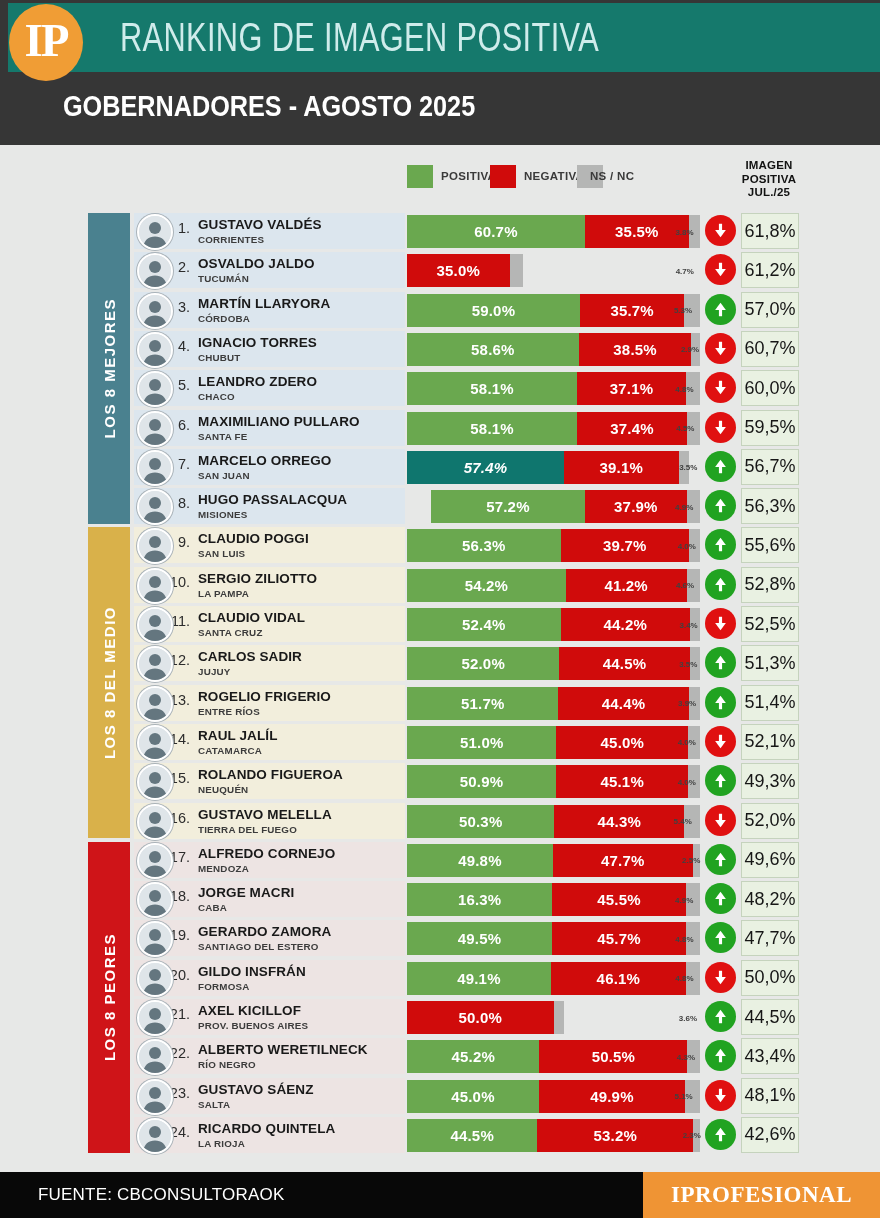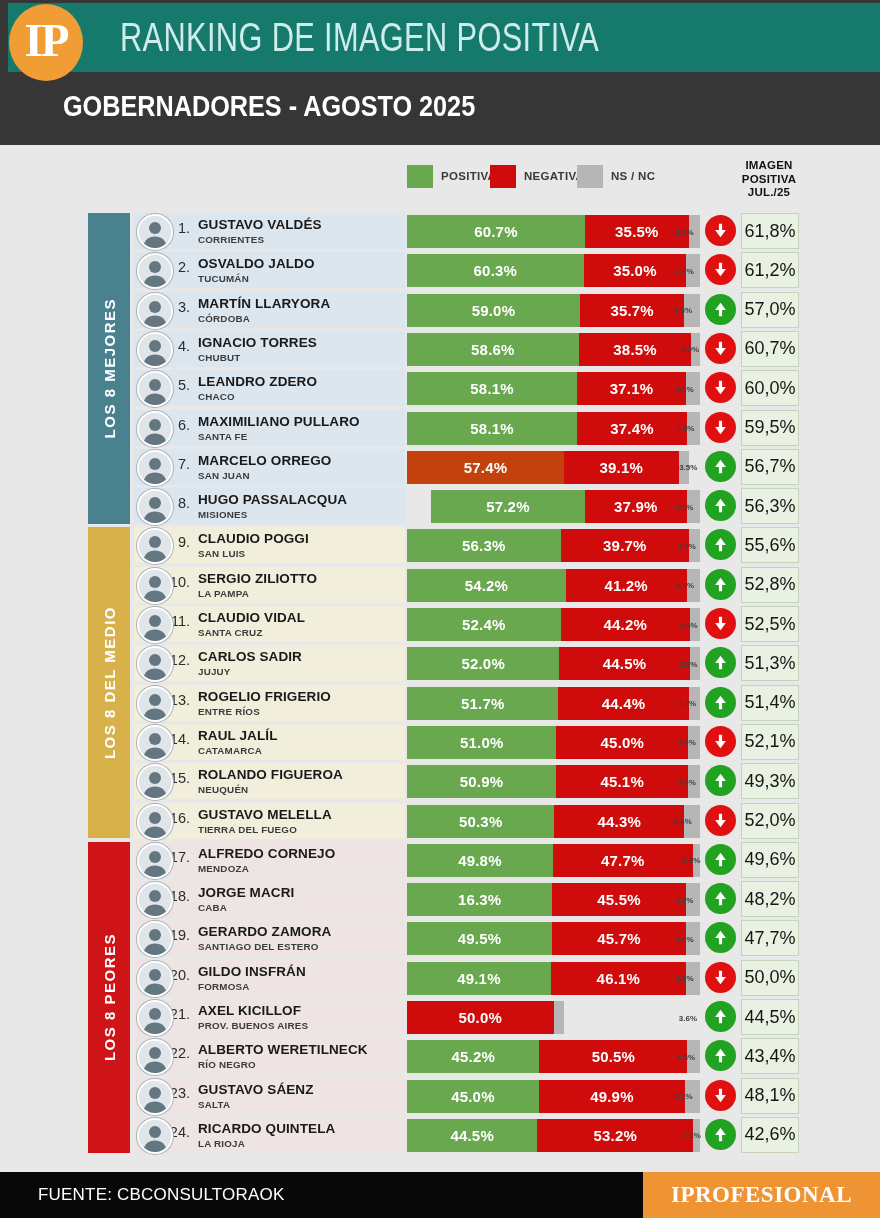--- a/index.html
+++ b/index.html
@@ -19,21 +19,21 @@
     letter-spacing:-2px;padding-bottom:5px;}
   .subtitle{position:absolute;left:63px;top:84px;height:44px;display:flex;align-items:center;
     font-size:29px;font-weight:bold;color:#fff;white-space:nowrap;
     transform:scaleX(0.87);transform-origin:left center;}
 
   
   .legend-sq{position:absolute;top:165px;width:26px;height:23px;}
   .legend-label{position:absolute;top:170px;font-size:11.5px;font-weight:bold;color:#3a3a3a;letter-spacing:0.3px;}
   #sq0{left:407px;} #lb0{left:441px;}
   #sq1{left:490px;} #lb1{left:524px;}
-  #sq2{left:577px;} #lb2{left:611px;}
+  #sq2{left:577px;} #lb2{left:590px;}
   .prev-head{position:absolute;left:723px;top:159px;width:92px;text-align:center;
     font-size:11.5px;font-weight:bold;line-height:1.18;color:#121212;letter-spacing:0.2px;}
 
   
   .band{position:absolute;left:88px;width:42px;height:311px;display:flex;align-items:center;justify-content:center;}
   .band-label{writing-mode:vertical-rl;transform:rotate(180deg);color:#fff;font-weight:bold;
     font-size:15px;letter-spacing:1.5px;white-space:nowrap;}
 
   
   .row{position:absolute;left:0;width:880px;height:36px;}
@@ -135,23 +135,20 @@
       <svg viewBox="0 0 40 40">
         <rect x="0" y="0" width="40" height="40" fill="#dfe5e9"></rect>
         <circle cx="20" cy="15" r="7.5" fill="#64767f"></circle>
         <path d="M5 40 C6 30 12 25.5 20 25.5 C28 25.5 34 30 35 40 Z" fill="#64767f"></path>
       </svg>
     </div>
     <div class="rank">2.</div>
     <div class="gname">OSVALDO JALDO</div>
     <div class="prov">TUCUMÁN</div>
     <div class="bar">
-      <div class="seg seg-pos" style="width: 176.679px; background: rgb(106, 168, 79);">
-        <span class="pct">60.3%</span>
-      </div>
       <div class="seg seg-neg" style="width: 102.55px; background: rgb(208, 11, 11);">
         <span class="pct">35.0%</span>
       </div>
       <div class="seg seg-ns" style="width: 13.771px; background: rgb(181, 182, 181);"></div>
       <span class="ns-tiny" style="left: 279.229px;">4.7%</span>
     </div>
     <div class="arrow" style="background: rgb(224, 16, 16);">
       <svg viewBox="0 0 24 24">
         <rect x="10" y="3.5" width="4" height="10" fill="#ffffff"></rect>
         <path d="M5.2 11.5 L18.8 11.5 L12 20.5 Z" fill="#ffffff"></path>
@@ -285,21 +282,21 @@
       <svg viewBox="0 0 40 40">
         <rect x="0" y="0" width="40" height="40" fill="#dfe5e9"></rect>
         <circle cx="20" cy="15" r="7.5" fill="#64767f"></circle>
         <path d="M5 40 C6 30 12 25.5 20 25.5 C28 25.5 34 30 35 40 Z" fill="#64767f"></path>
       </svg>
     </div>
     <div class="rank">7.</div>
     <div class="gname">MARCELO ORREGO</div>
     <div class="prov">SAN JUAN</div>
     <div class="bar">
-      <div class="seg seg-pos" style="width: 157px; background: #c2410c;">
+      <div class="seg seg-pos" style="width: 157px; background: #0f766e; font-style: italic;">
         <span class="pct">57.4%</span>
       </div>
       <div class="seg seg-neg" style="width: 114.563px; background: rgb(208, 11, 11);">
         <span class="pct">39.1%</span>
       </div>
       <div class="seg seg-ns" style="width: 10.255px; background: rgb(181, 182, 181);"></div>
       <span class="ns-tiny" style="left: 282.745px;">3.5%</span>
     </div>
     <div class="arrow up" style="background: rgb(33, 163, 33);">
       <svg viewBox="0 0 24 24">

